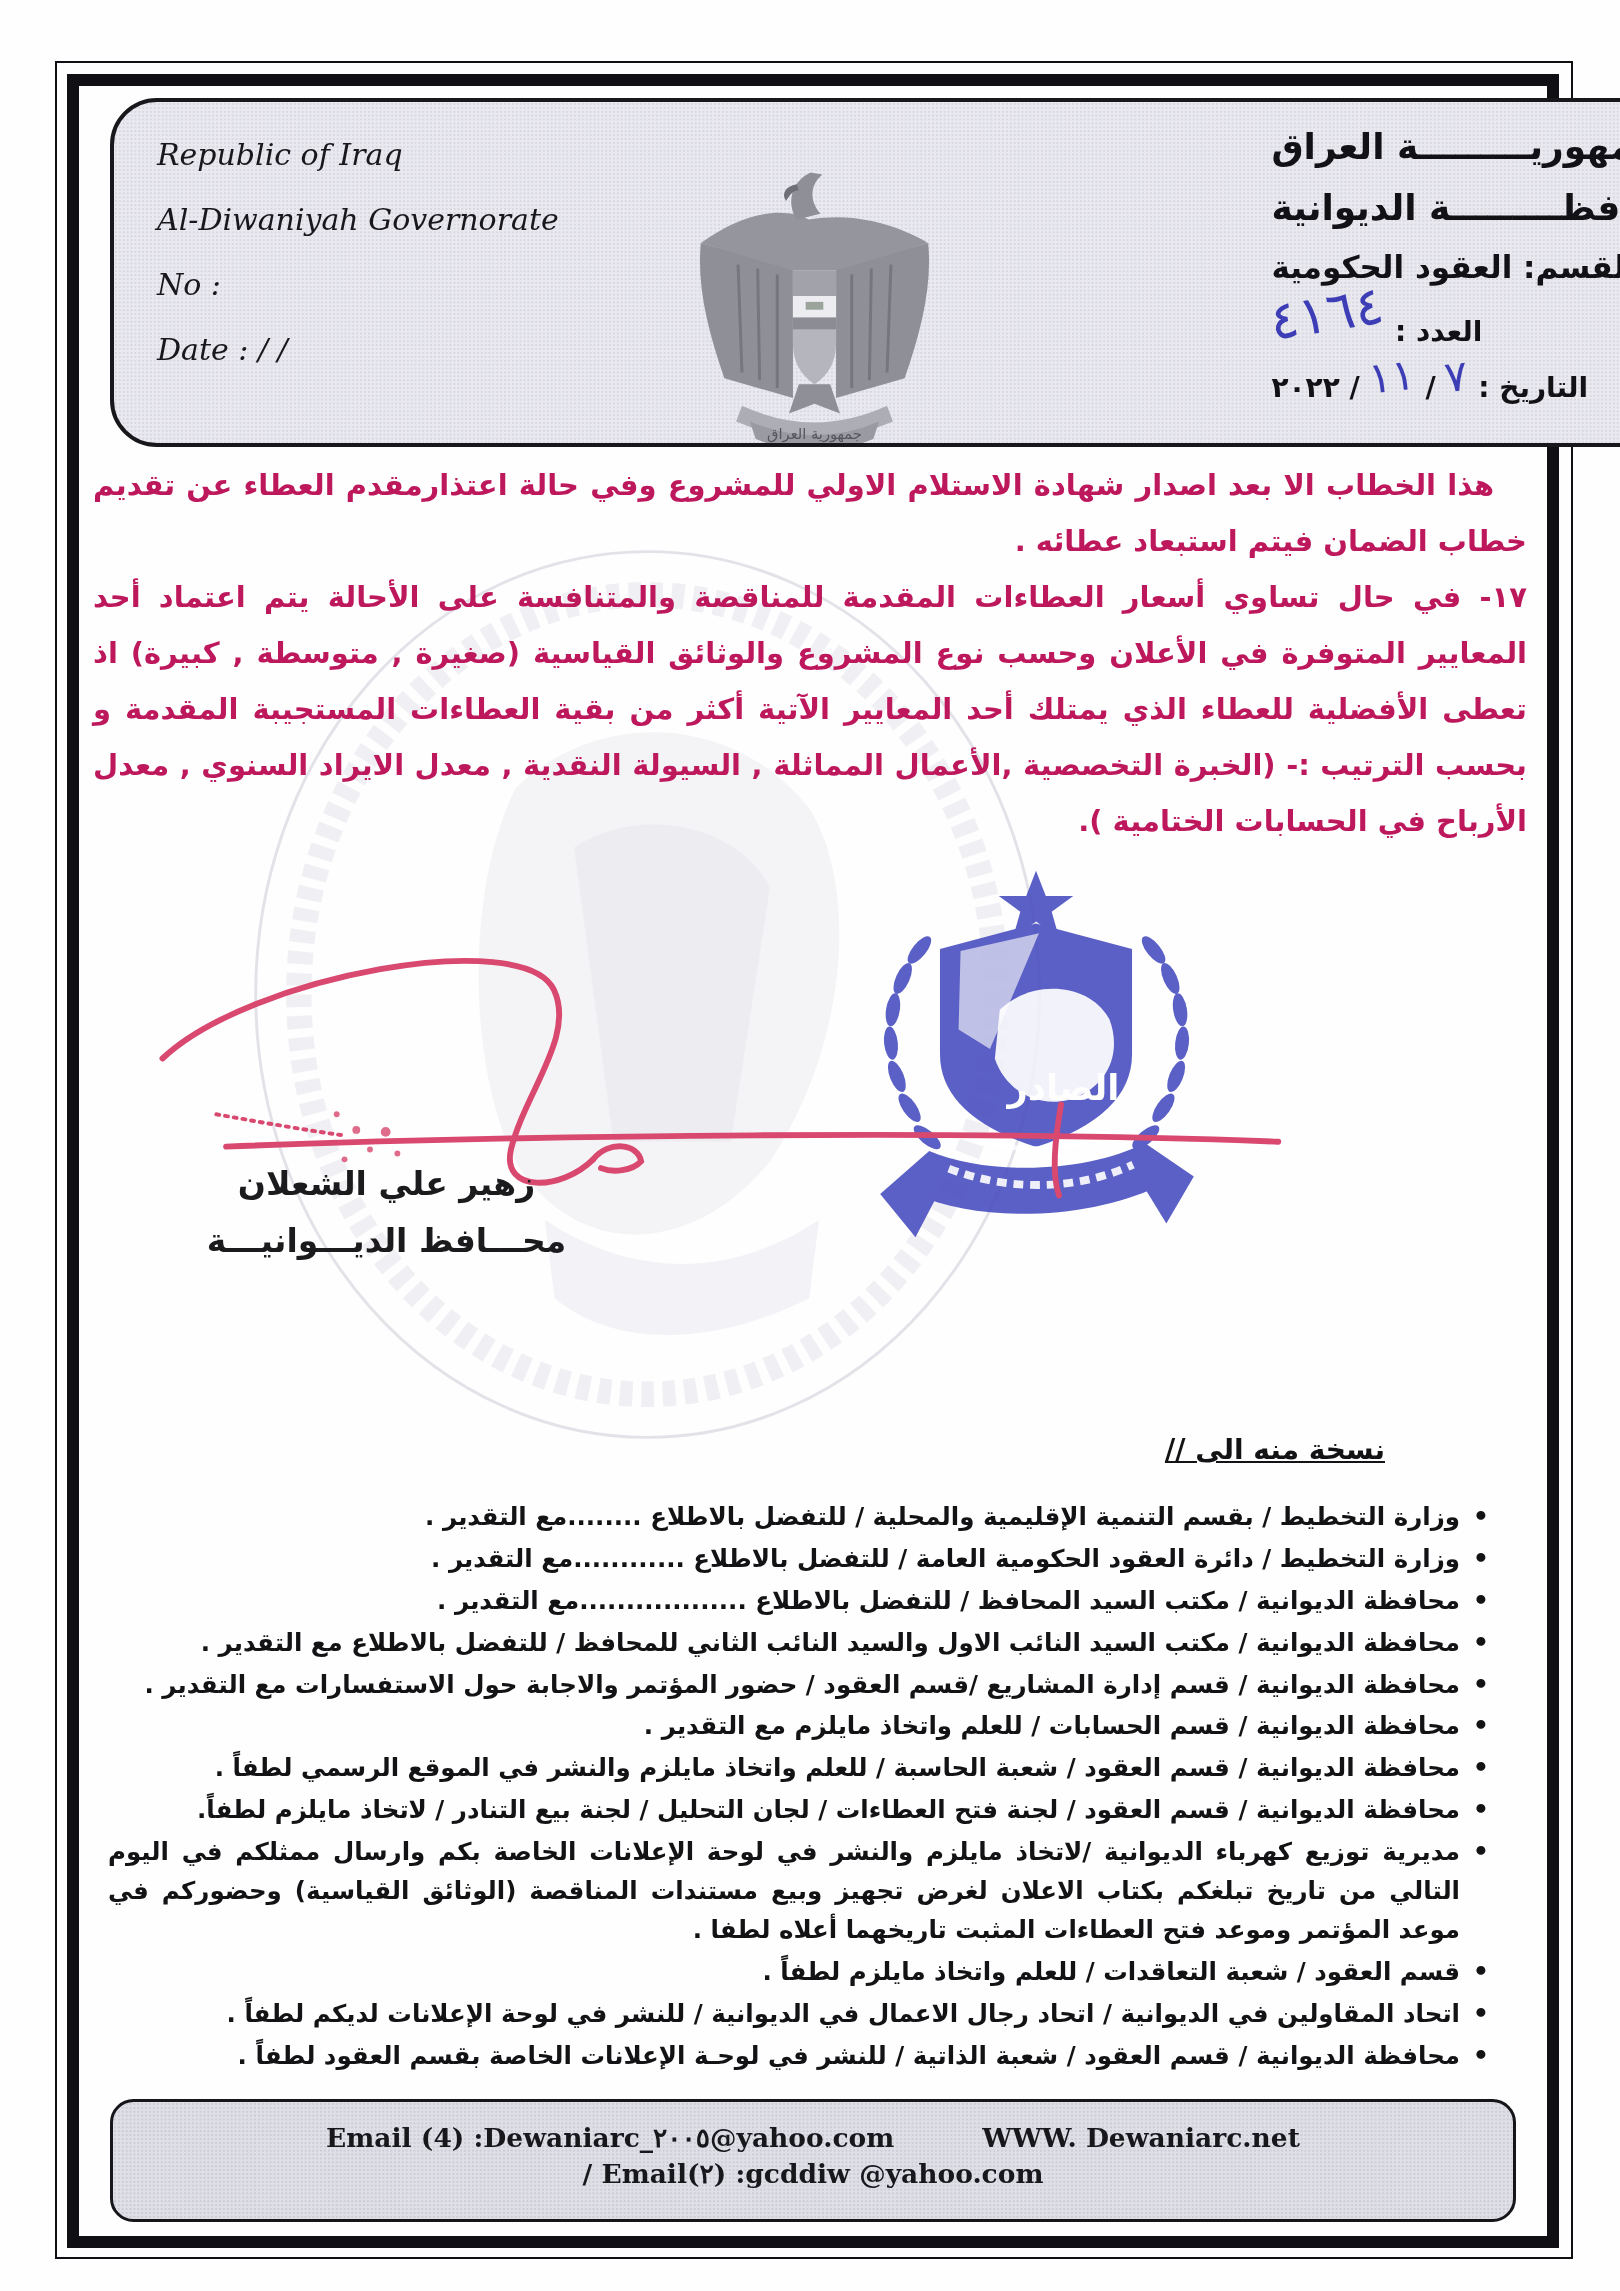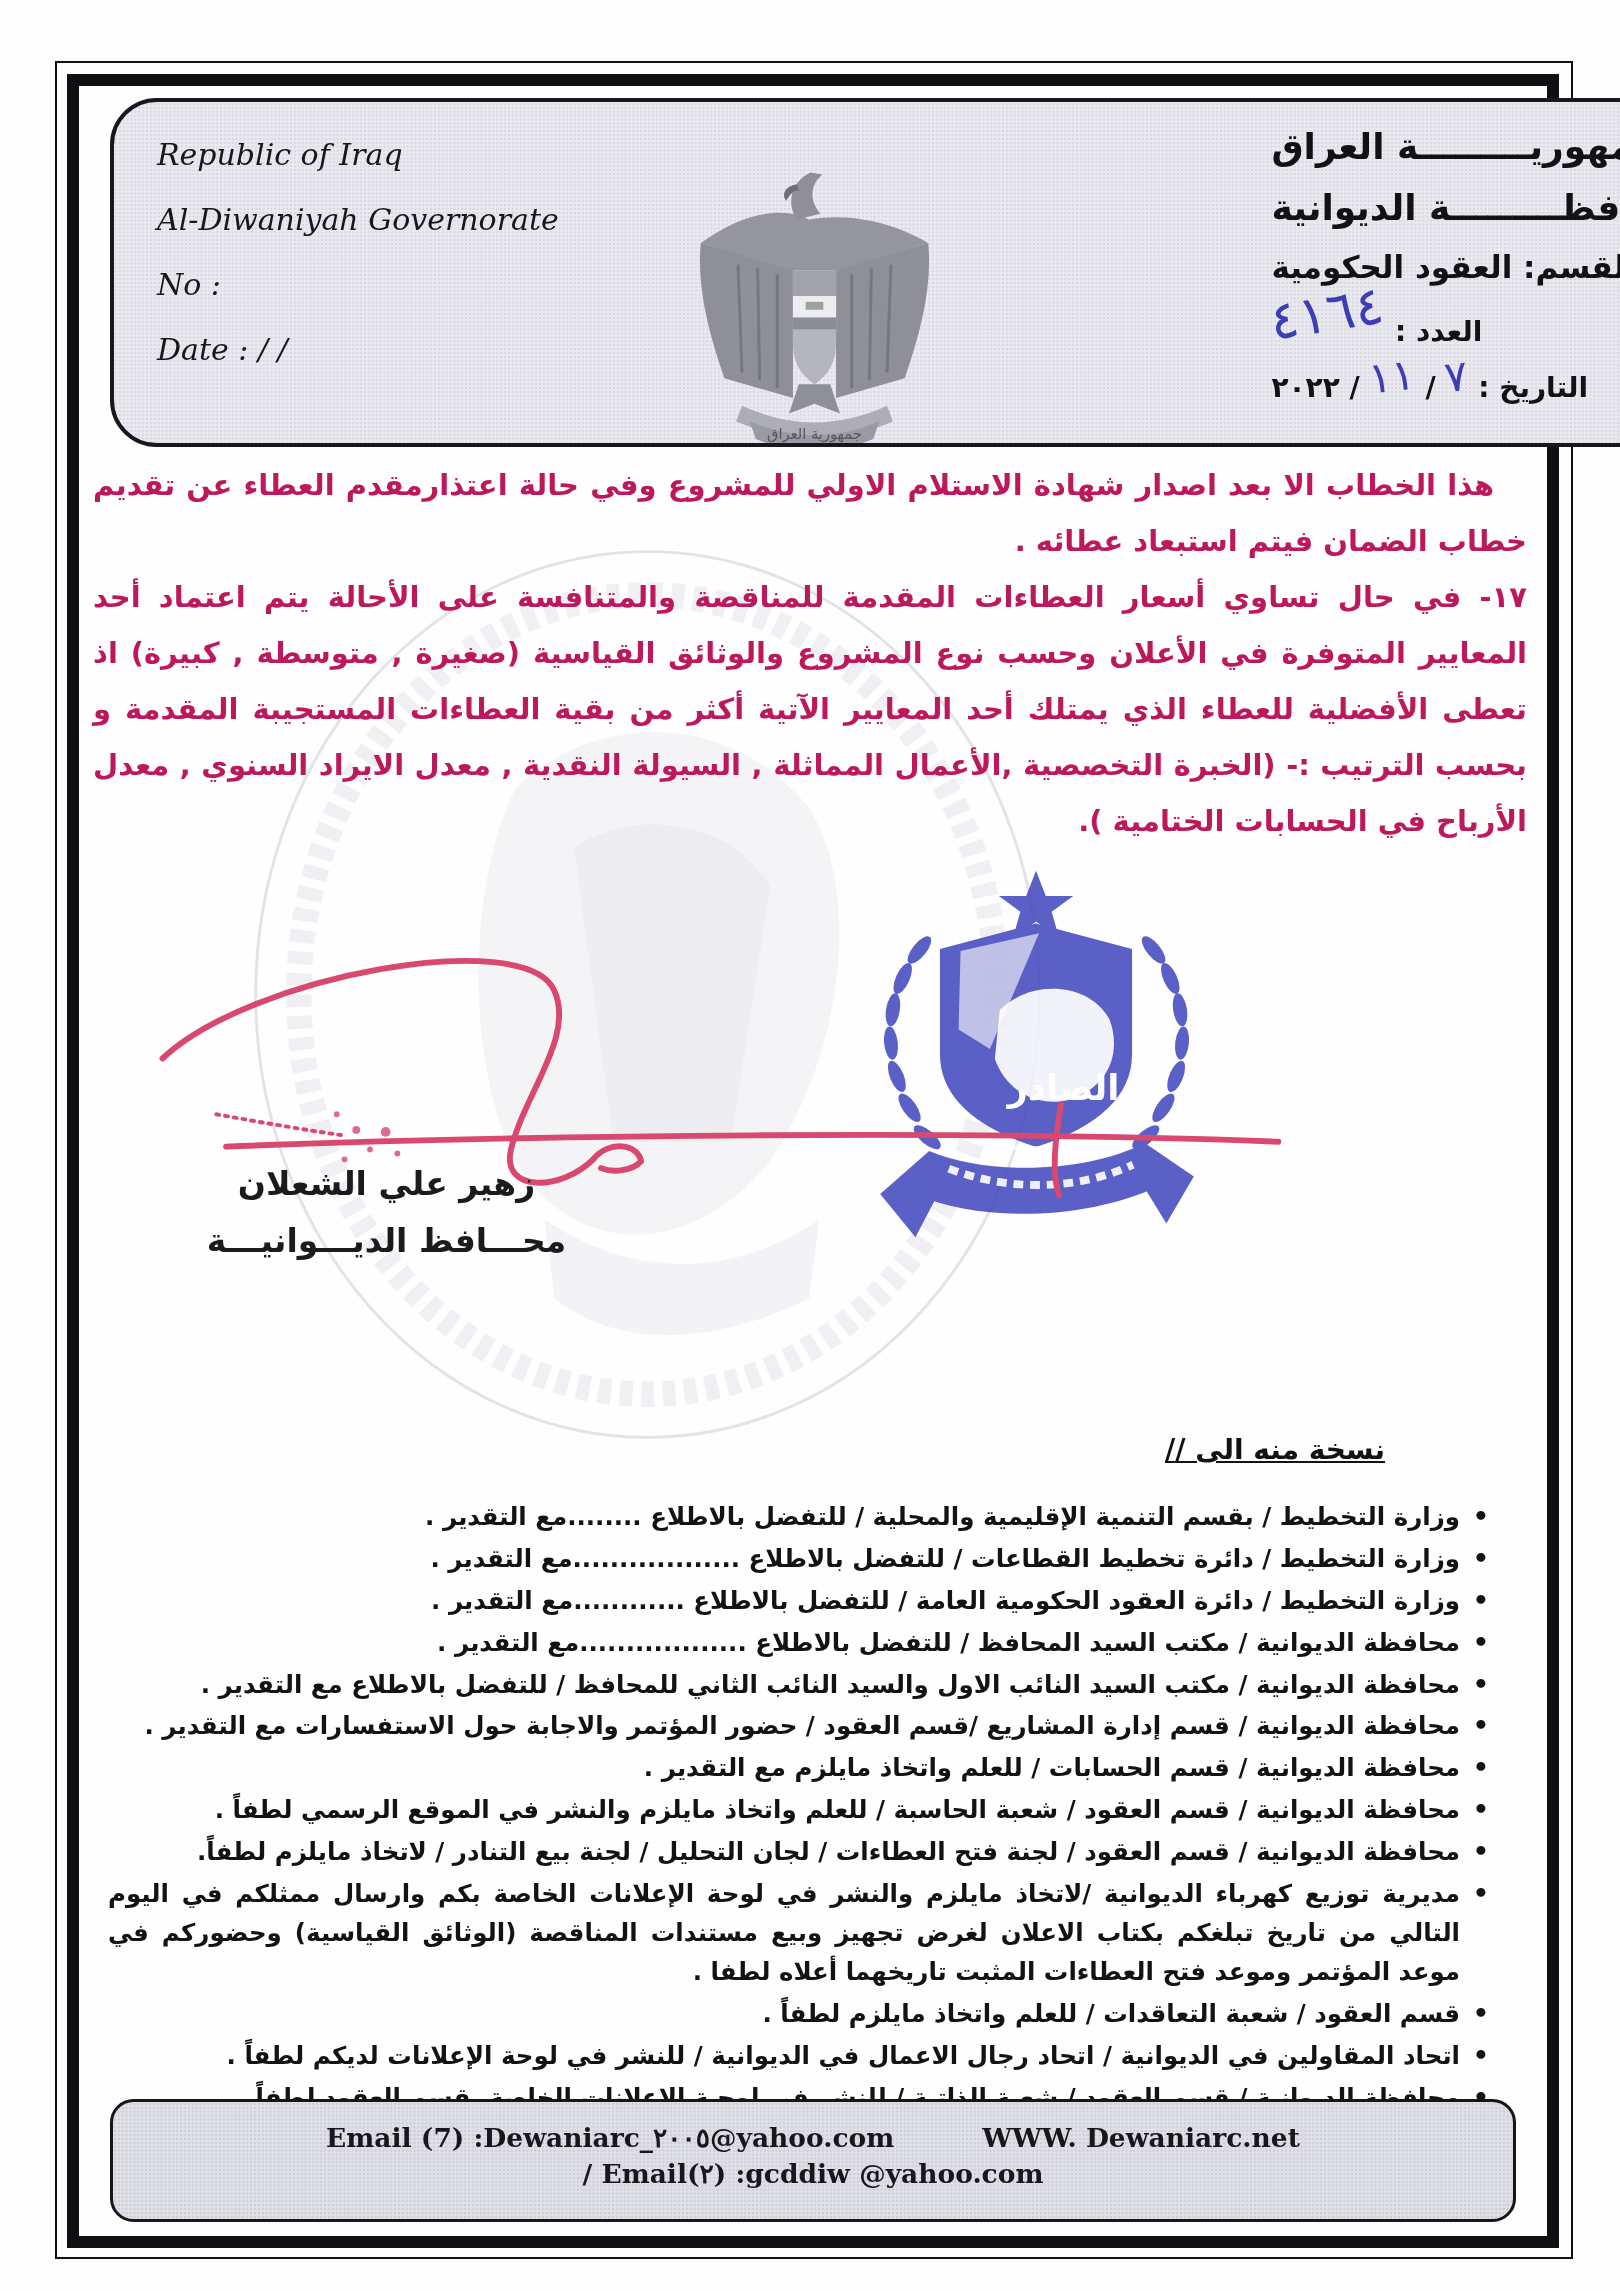--- a/index.html
+++ b/index.html
@@ -173,37 +173,36 @@
     </g>
     <path d="M118,322 C180,346 250,344 306,318" fill="none" stroke="#ffffff" stroke-width="8" stroke-dasharray="10 7" opacity="0.9"></path>
     <path d="M140,290 C180,306 240,306 280,288" fill="none" stroke="#ffffff" stroke-width="5" opacity="0.8"></path>
   </svg>
 
   <div class="dist">
     <div class="dist-head">نسخة منه الى //</div>
     <ul>
 
     <li>وزارة التخطيط / بقسم التنمية الإقليمية والمحلية / للتفضل بالاطلاع ........مع التقدير .</li>
-        <li>وزارة التخطيط / دائرة تخطيط القطاعات / للتفضل بالاطلاع ..................مع التقدير .</li>
         <li>وزارة التخطيط / دائرة العقود الحكومية العامة / للتفضل بالاطلاع ............مع التقدير .</li>
         <li>محافظة الديوانية / مكتب السيد المحافظ / للتفضل بالاطلاع ..................مع التقدير .</li>
         <li>محافظة الديوانية / مكتب السيد النائب الاول والسيد النائب الثاني للمحافظ / للتفضل بالاطلاع مع التقدير .</li>
         <li>محافظة الديوانية / قسم إدارة المشاريع /قسم العقود / حضور المؤتمر والاجابة حول الاستفسارات مع التقدير .</li>
         <li>محافظة الديوانية / قسم الحسابات / للعلم واتخاذ مايلزم مع التقدير .</li>
         <li>محافظة الديوانية / قسم العقود / شعبة الحاسبة / للعلم واتخاذ مايلزم والنشر في الموقع الرسمي لطفاً .</li>
         <li>محافظة الديوانية / قسم العقود / لجنة فتح العطاءات / لجان التحليل / لجنة بيع التنادر / لاتخاذ مايلزم لطفاً.</li>
         <li>مديرية توزيع كهرباء الديوانية /لاتخاذ مايلزم والنشر في لوحة الإعلانات الخاصة بكم وارسال ممثلكم في اليوم التالي من تاريخ تبلغكم بكتاب الاعلان لغرض تجهيز وبيع مستندات المناقصة (الوثائق القياسية) وحضوركم في موعد المؤتمر وموعد فتح العطاءات المثبت تاريخهما أعلاه لطفا .</li>
         <li>قسم العقود / شعبة التعاقدات / للعلم واتخاذ مايلزم لطفاً .</li>
         <li>اتحاد المقاولين في الديوانية / اتحاد رجال الاعمال في الديوانية / للنشر في لوحة الإعلانات لديكم لطفاً .</li>
         <li>محافظة الديوانية / قسم العقود / شعبة الذاتية / للنشر في لوحـة الإعلانات الخاصة بقسم العقود لطفاً .</li>
       </ul>
   </div>
 
   <div class="footer-box">
     <div class="f-line1">
-      <span>Email  (7) :Dewaniarc_٢٠٠٥@yahoo.com</span>
+      <span>Email  (4) :Dewaniarc_٢٠٠٥@yahoo.com</span>
       <span>WWW. Dewaniarc.net</span>
     </div>
     <div class="f-line2">/    Email(٢) :gcddiw @yahoo.com</div>
   </div>
 
 </div>
 
 
 </body></html>

